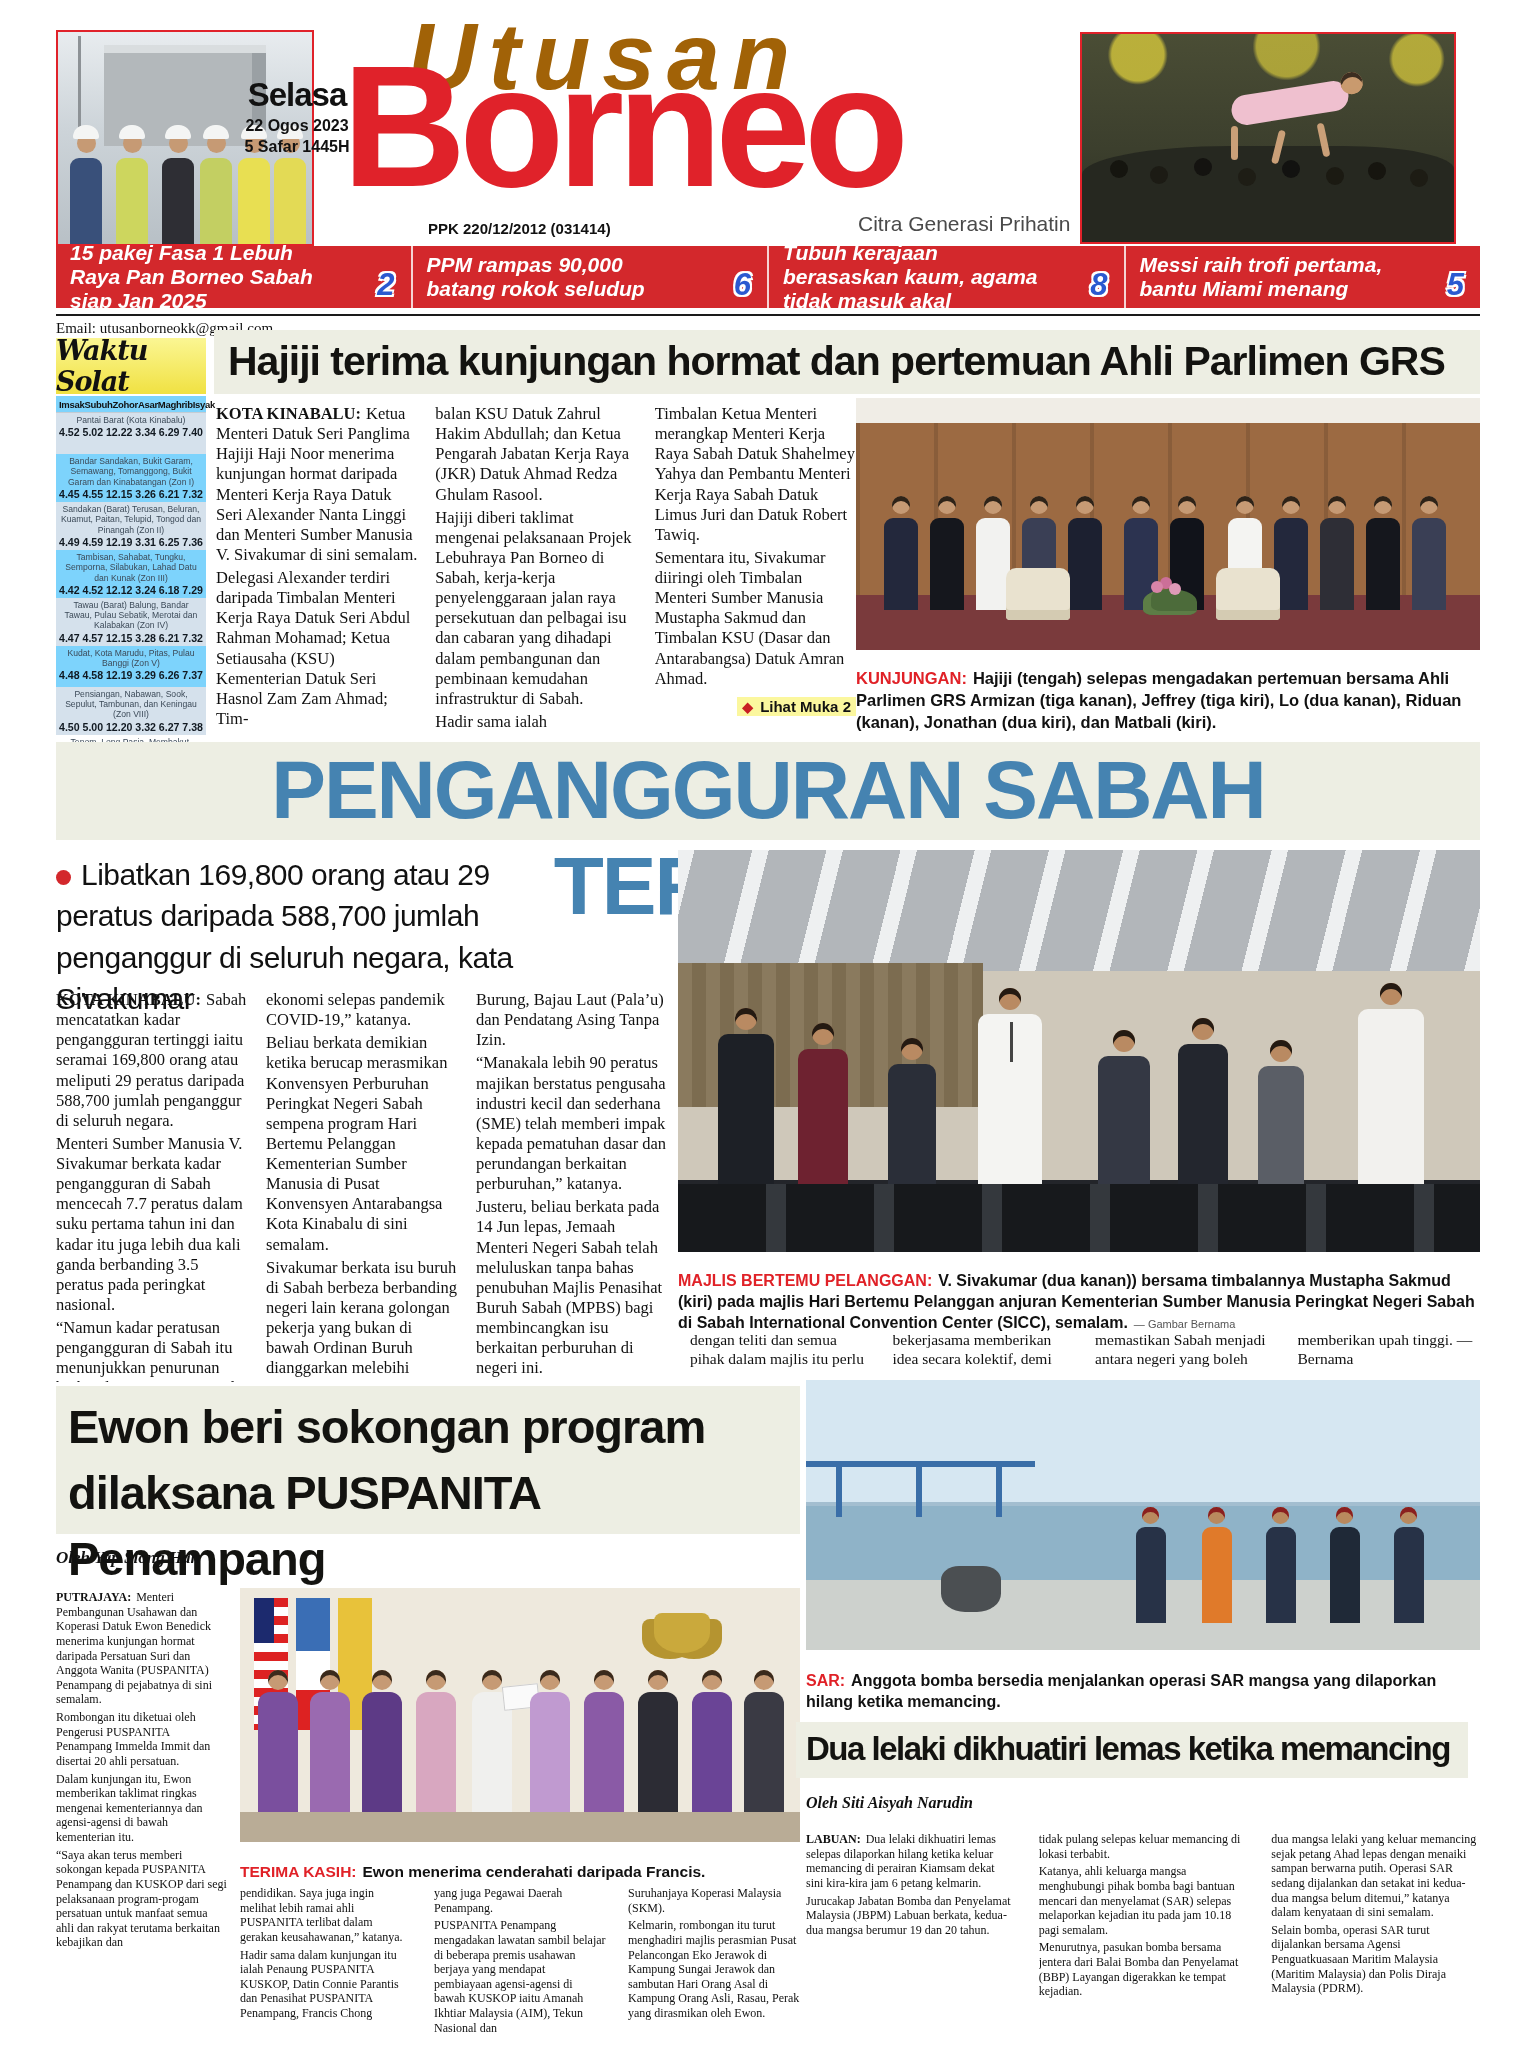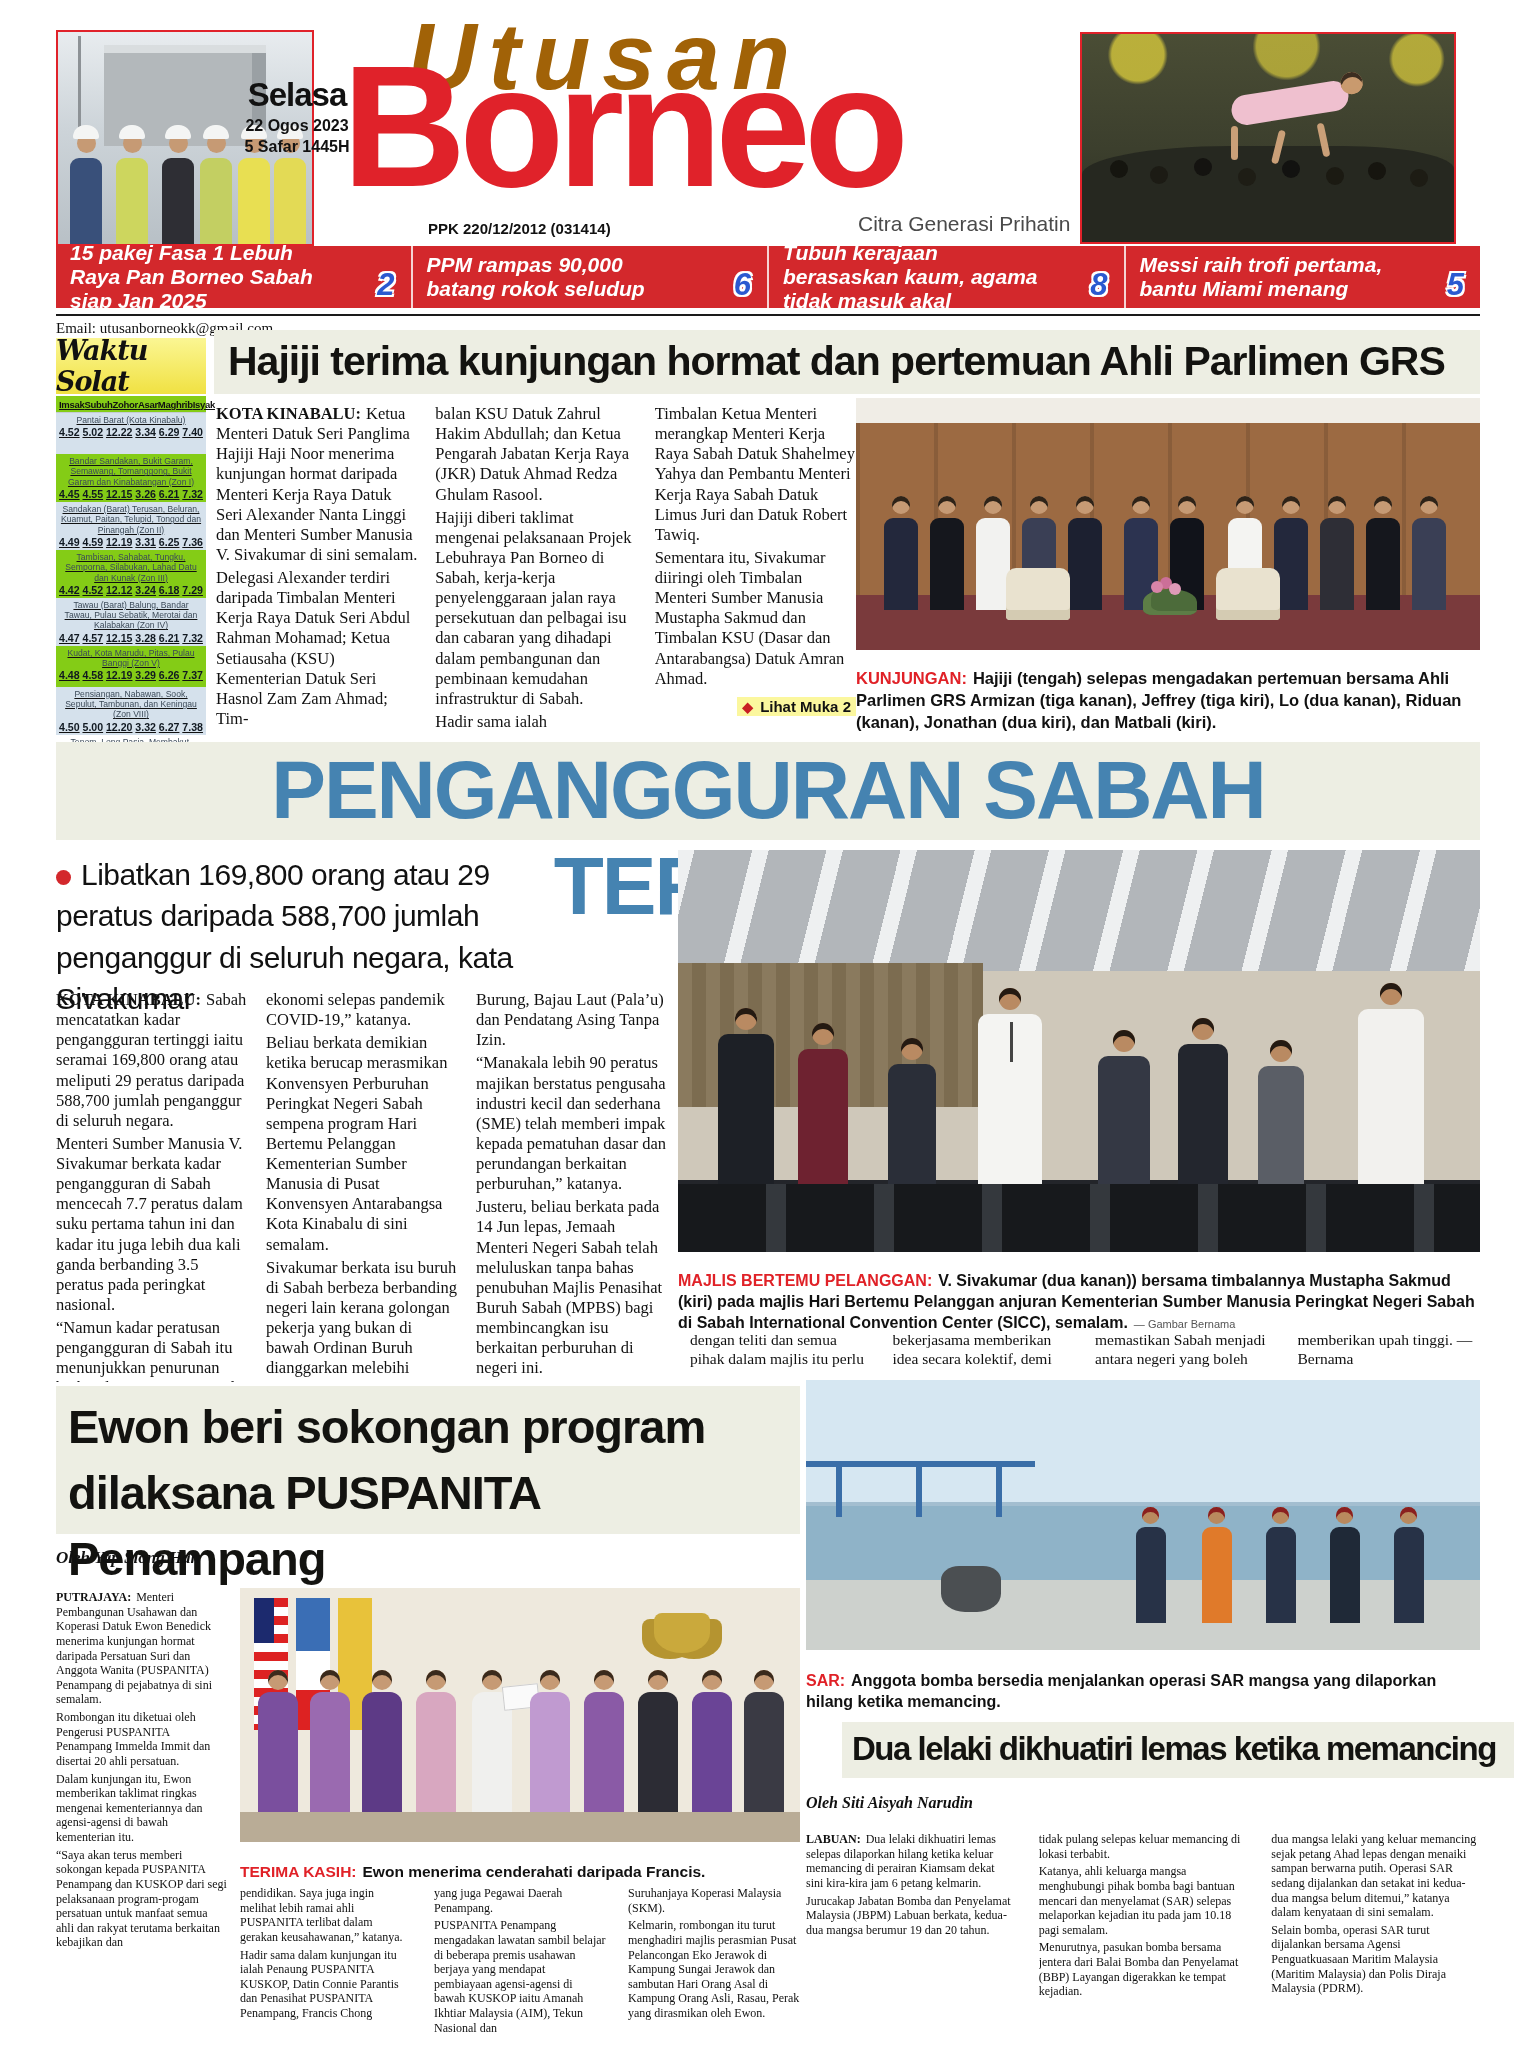--- a/index.html
+++ b/index.html
@@ -41,32 +41,32 @@
   .teaser:not(:last-child){border-right:2px solid rgba(255,255,255,.8);}
   .tz-text{color:#fff;font-style:italic;font-weight:bold;font-size:21px;line-height:1.15;max-width:82%;}
   .tz-num{color:#2b59d0;font-style:italic;font-weight:bold;font-size:31px;align-self:flex-end;
           text-shadow:-2px -2px 0 #fff,2px -2px 0 #fff,-2px 2px 0 #fff,2px 2px 0 #fff;}
   #top-rule{position:absolute;left:56px;top:314px;width:1424px;height:2px;background:#1a1a1a;}
   #email-line{position:absolute;left:56px;top:320px;font-family:"Liberation Serif",serif;font-size:15px;}
   
   #solat-box{position:absolute;left:56px;top:338px;width:150px;height:56px;
      background:linear-gradient(180deg,#fbf693,#f0e142);display:flex;align-items:center;justify-content:center;}
   #solat-title{font-family:"DejaVu Serif",serif;font-style:italic;font-weight:bold;font-size:27px;letter-spacing:-1px;}
-  #solat-table{position:absolute;left:56px;top:396px;width:150px;height:338px;background:#84cc16;font-size:9px;text-decoration:underline;}
+  #solat-table{position:absolute;left:56px;top:396px;width:150px;height:338px;background:#7dd3fc;font-size:9px;}
   #solat-head{display:flex;justify-content:space-between;padding:3px 3px 2px 3px;font-weight:bold;font-size:9.5px;letter-spacing:-.3px;border-bottom:1px solid #c4ccd4;}
   .zone{padding:2px 3px;min-height:37px;}
   .zone:nth-child(odd){background:#d5e1ec;}
   .zone-name{color:#3c4a58;text-align:center;font-size:8.6px;line-height:1.2;}
   .zone-times{display:flex;justify-content:space-between;font-weight:bold;font-size:10.6px;margin-top:1px;color:#101820;}
   
   .hbar{position:absolute;background:#edeee3;font-weight:bold;color:#131310;}
   #h1-bar{left:214px;top:330px;width:1266px;height:64px;font-size:41px;letter-spacing:-1px;line-height:62px;padding-left:14px;box-sizing:border-box;}
   #h2-bar{left:56px;top:742px;width:1424px;height:98px;font-size:82px;letter-spacing:-2px;line-height:96px;text-align:center;color:#4583b1;}
   #h3-bar{left:56px;top:1386px;width:744px;height:148px;font-size:47px;letter-spacing:-1px;line-height:66px;padding:8px 12px;box-sizing:border-box;}
-  #h4-bar{left:842px;top:1722px;width:672px;height:56px;font-size:33px;letter-spacing:-1.5px;line-height:54px;padding-left:10px;box-sizing:border-box;}
+  #h4-bar{left:796px;top:1722px;width:672px;height:56px;font-size:33px;letter-spacing:-1.5px;line-height:54px;padding-left:10px;box-sizing:border-box;}
   .byline{position:absolute;font-family:"Liberation Serif",serif;font-weight:bold;font-style:italic;font-size:17px;}
   .cols{position:absolute;display:flex;}
   .col{flex:1;overflow:hidden;font-family:"Liberation Serif",serif;font-size:16.5px;line-height:1.22;}
   .col p{margin:0 0 3px 0;}
   .dl{margin-right:5px;}
   .subsection-sm .col{font-size:12px;}
   
   .jump{text-align:right;margin-top:8px;}
   .jump-inner{background:#fbf79e;padding:1px 5px;font-family:"Liberation Sans",sans-serif;font-weight:bold;font-size:15px;}
   .jump-icon::before{content:"\25C6";color:#c81e24;margin-right:7px;font-size:14px;}

